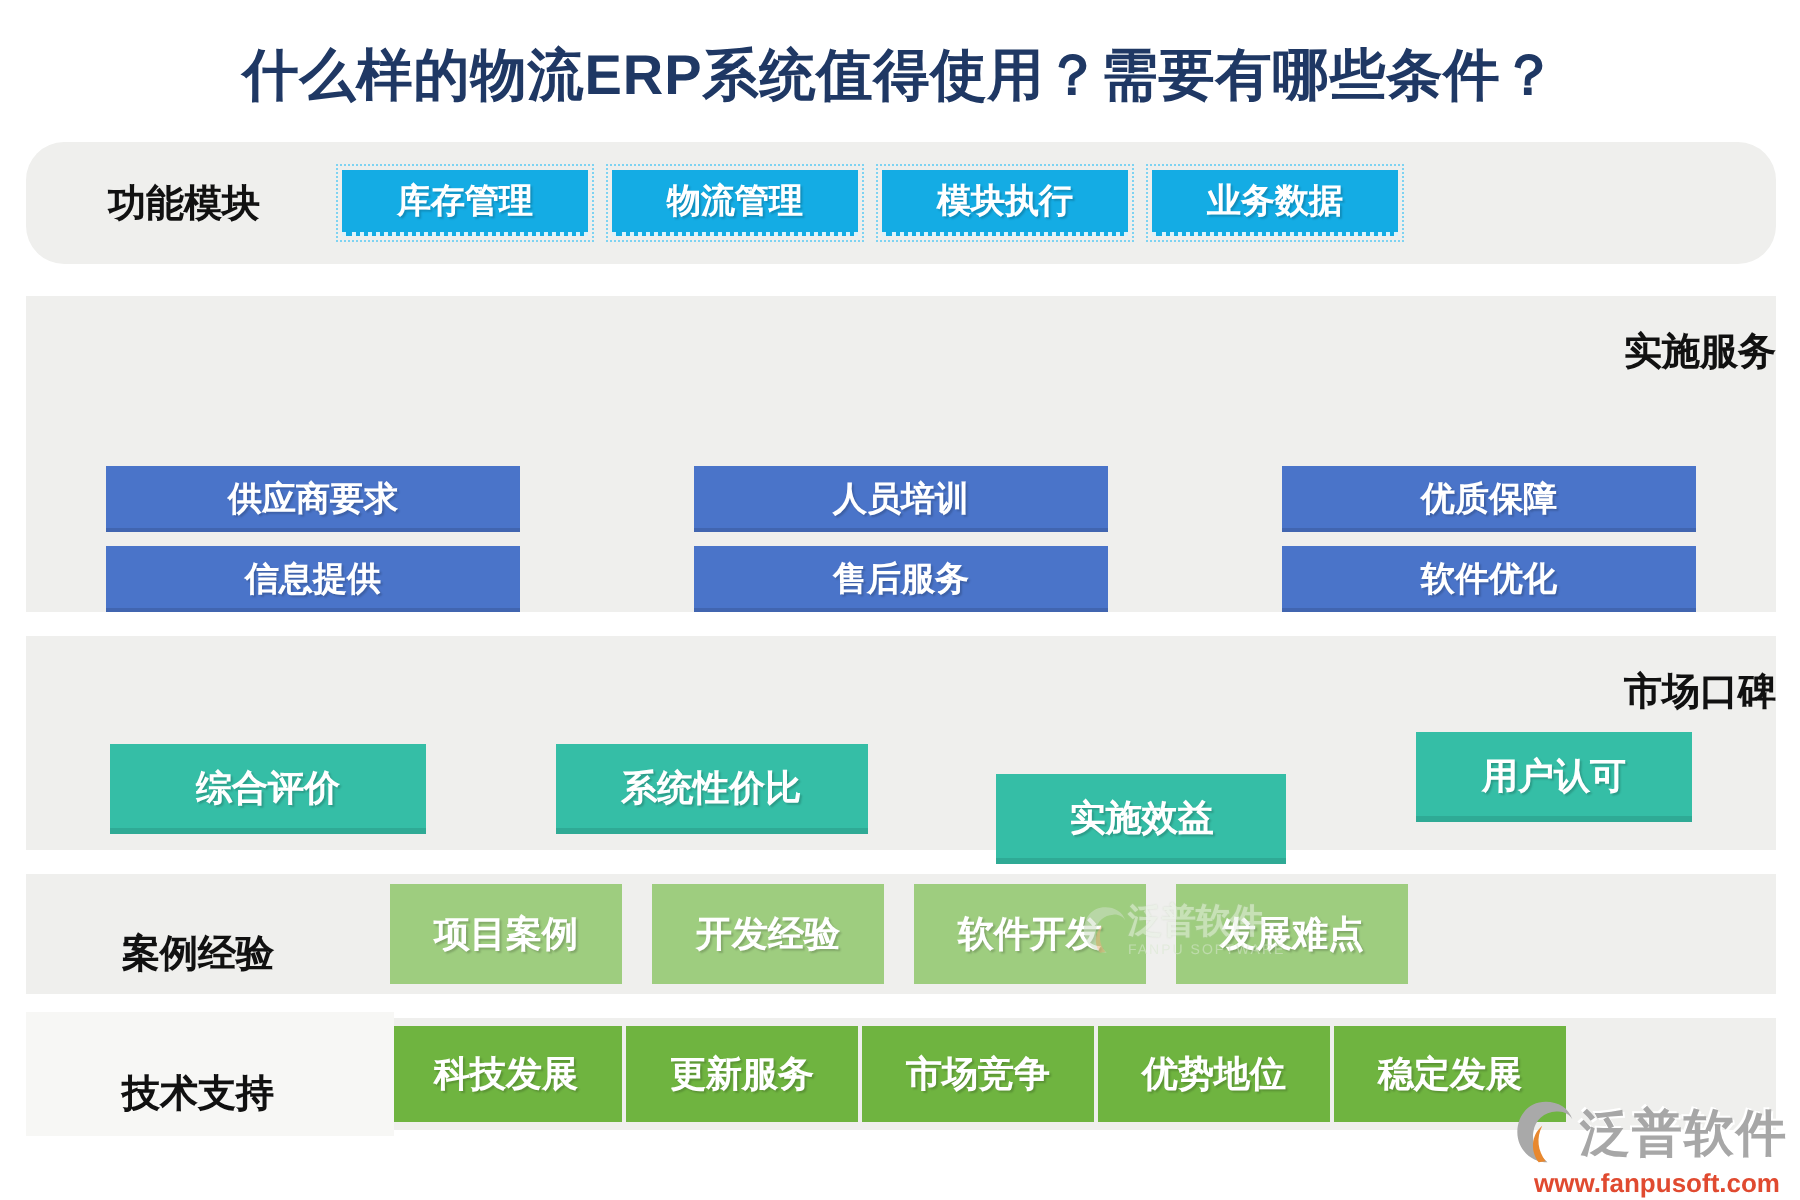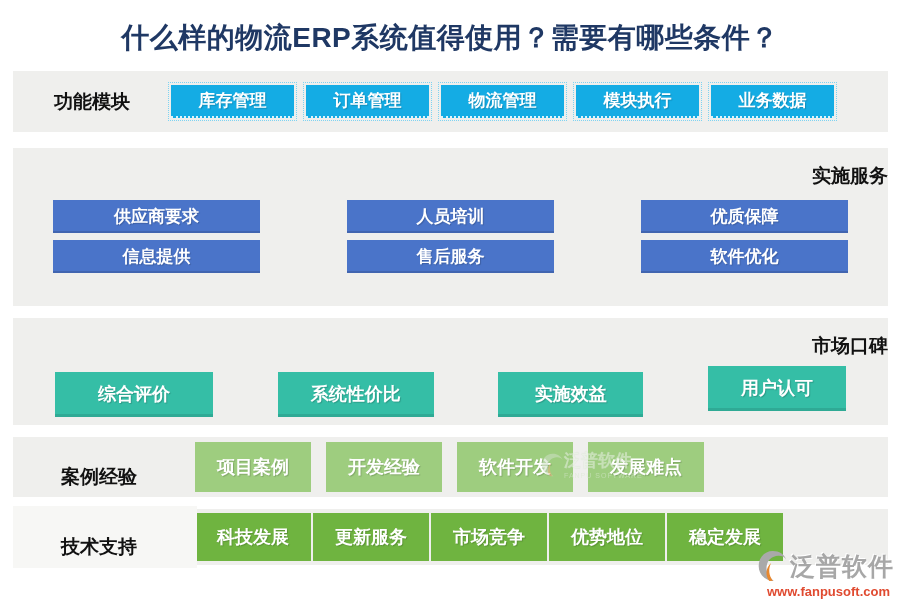--- a/index.html
+++ b/index.html
@@ -6,46 +6,46 @@
   html,body { width:900px; height:600px; background:#ffffff; overflow:hidden;
     font-family:"Liberation Sans","DejaVu Sans",sans-serif; }
   .stage { position:relative; width:900px; height:600px; background:#fff; }
 
   .title { position:absolute; top:19px; left:0; width:100%; text-align:center;
     font-size:28px; font-weight:bold; color:#1F3864; letter-spacing:0.5px; }
 
   .band { position:absolute; left:13px; width:875px; background:#EFEFED; }
 
   
-  .band-1 { top:71px; height:61px; display:flex; align-items:center; }
+  .band-1 { top:71px; height:61px; display:flex; align-items:center;border-radius:19px; }
   .row-label { width:158px; text-align:center; font-size:19px; font-weight:bold; color:#111; }
   .chips { display:flex; align-items:center; }
   .band-1 .chips { gap:12px; }
   .chip { color:#fff; font-weight:bold; text-align:center;
     text-shadow:1px 1px 1px rgba(0,0,0,0.18); cursor:pointer; }
   .chip-cyan { width:123px; height:33px; line-height:31px; font-size:17px; background:#14ACE4;
     border-bottom:2px dotted rgba(255,255,255,0.85);
     outline:1px dotted #7ED3F2; outline-offset:2px; }
 
   
   .band-2 { top:148px; height:158px; }
   .sec-header { padding-top:15px; text-align:right; font-size:19px; font-weight:bold; color:#111; }
-  .svc-rows { margin-top:11px; display:flex; flex-direction:column; gap:7px; }
+  .svc-rows { margin-top:44px; display:flex; flex-direction:column; gap:7px; }
   .svc-row { display:flex; justify-content:space-between; padding:0 40px; }
   .chip-blue { width:207px; height:33px; line-height:33px; font-size:17px; background:#4A74C9;
     box-shadow: inset 0 -2px 0 rgba(0,0,0,0.12); }
 
   
   .band-3 { top:318px; height:107px; }
   .rep-row { margin-top:13px; display:flex; justify-content:space-between; padding:0 42px; align-items:flex-start; }
   .chip-teal { height:45px; line-height:45px; font-size:18px; background:#35BEA6;
     box-shadow: inset 0 -3px 0 rgba(0,0,0,0.10); }
   .chip-teal.w1 { width:158px; }
   .chip-teal.w2 { width:156px; }
-  .chip-teal.w3 { width:145px; }
+  .chip-teal.w3 { width:145px;margin-top:15px; }
   .chip-teal.w4 { width:138px; margin-top:-6px; }
 
   
   .band-4 { top:437px; height:60px; display:flex; align-items:center; }
   .band-5 { top:509px; height:56px; display:flex; align-items:center; }
   .band-4 .row-label, .band-5 .row-label { width:172px; position:relative; z-index:2;margin-top:20px; }
   .band-4 .chips { gap:15px; margin-left:10px; }
   .band-5 .chips { gap:2px; margin-left:10px; }
   .chip-lgreen { width:116px; height:50px; line-height:50px; font-size:18px; background:#9ECD7F; }
   .chip-green  { width:116px; height:48px; line-height:48px; font-size:18px; background:#6FB440; }
@@ -71,21 +71,20 @@
 <body>
 
 <div class="stage">
 
   <div class="title">什么样的物流ERP系统值得使用？需要有哪些条件？</div>
 
   <div class="band band-1">
     <div class="row-label">功能模块</div>
     <div class="chips">
       <div class="chip chip-cyan">库存管理</div>
-      <div class="chip chip-cyan">订单管理</div>
       <div class="chip chip-cyan">物流管理</div>
       <div class="chip chip-cyan">模块执行</div>
       <div class="chip chip-cyan">业务数据</div>
     </div>
   </div>
 
   <div class="band band-2">
     <div class="sec-header">实施服务</div>
     <div class="svc-rows">
       <div class="svc-row">

